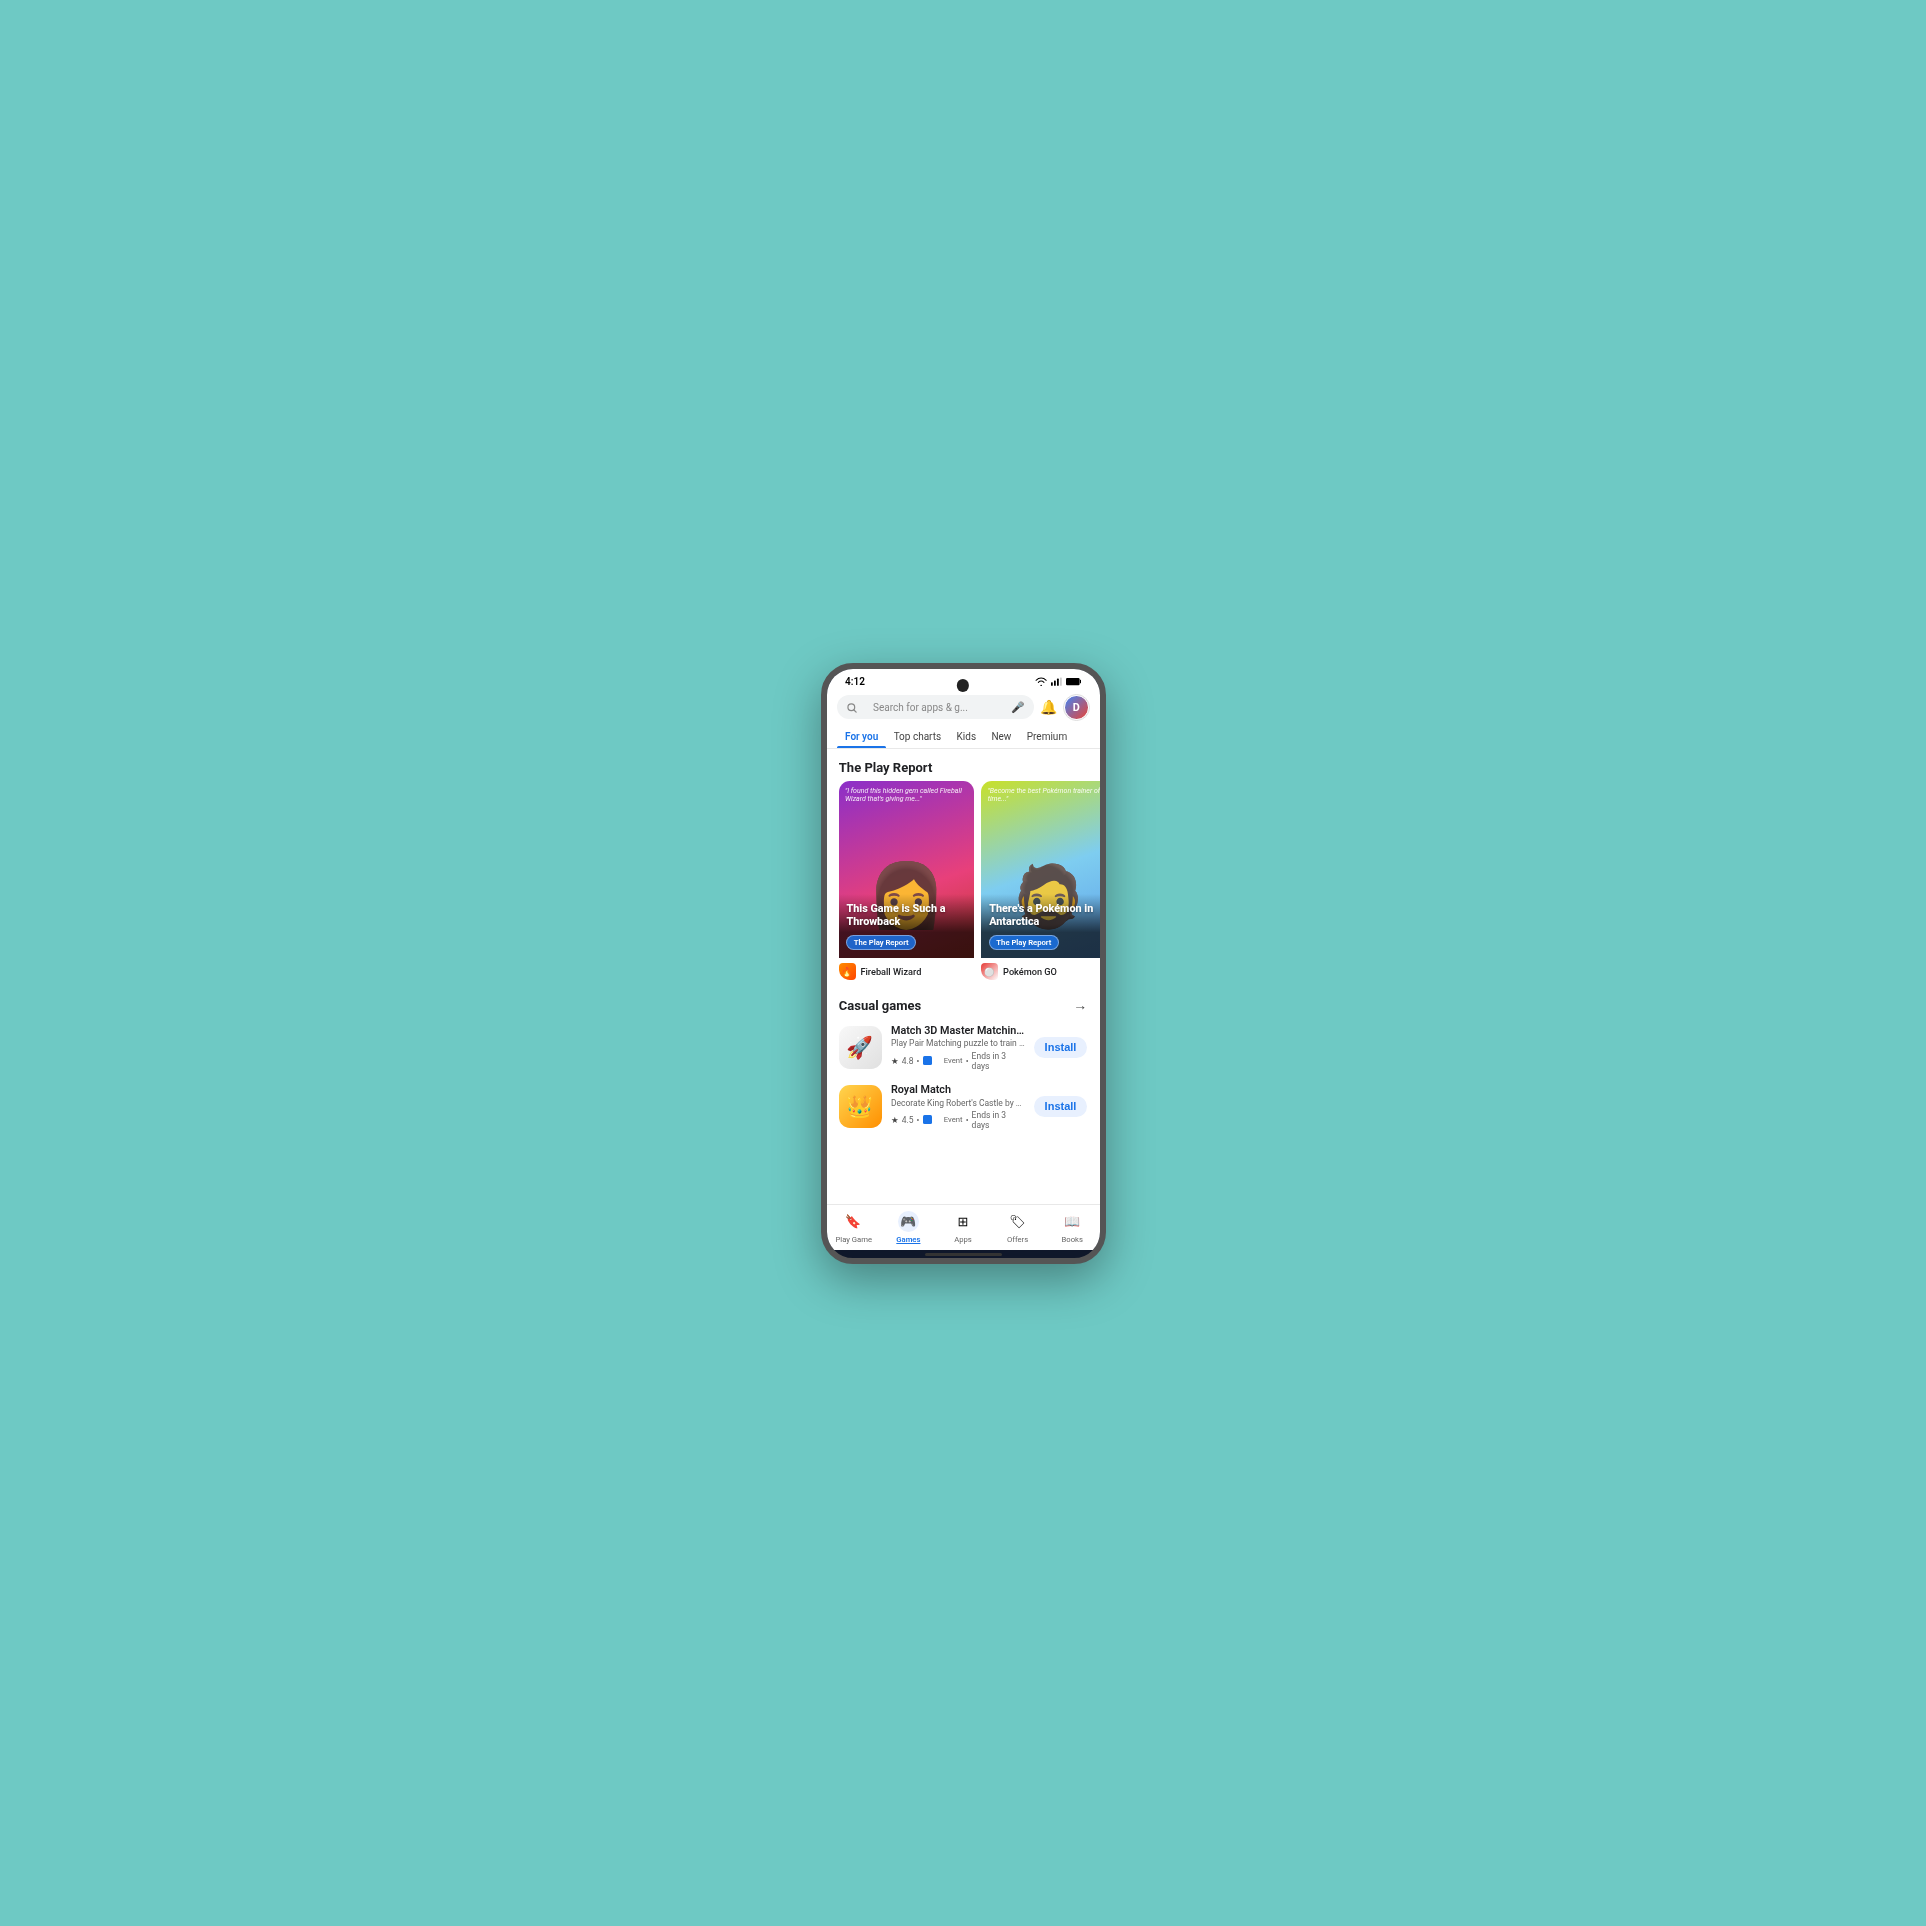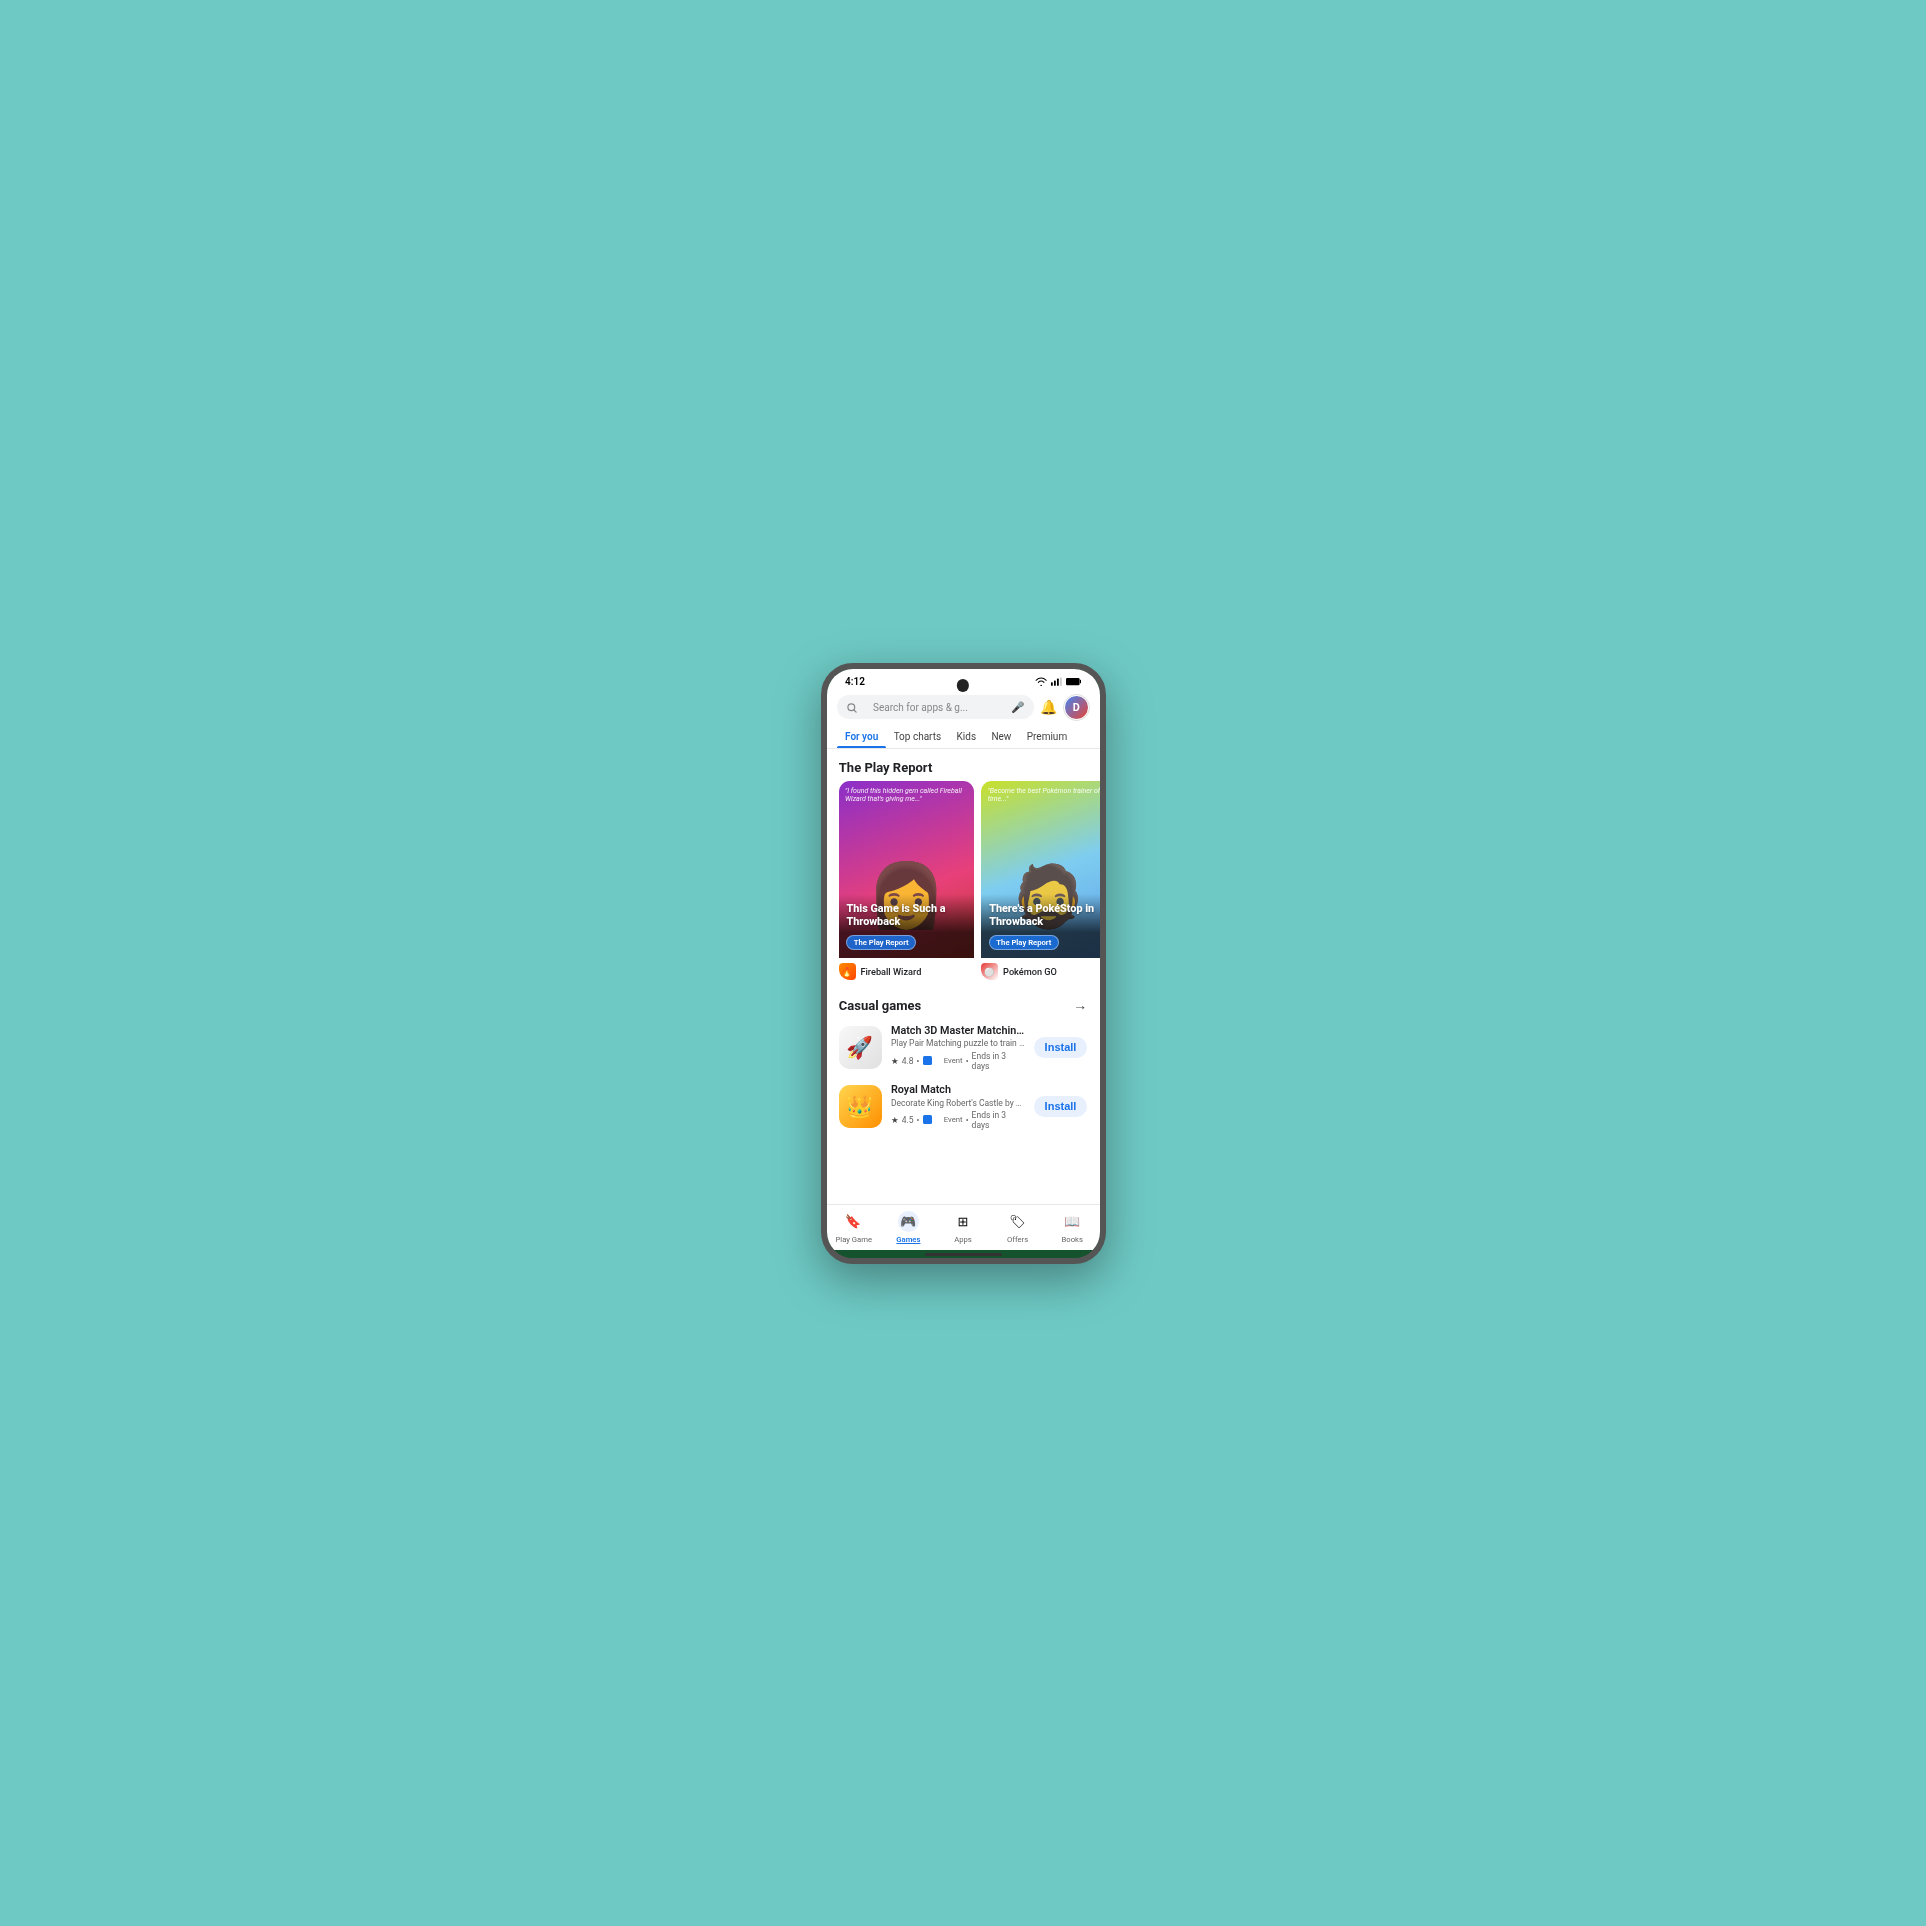--- a/index.html
+++ b/index.html
@@ -7,21 +7,21 @@
       background: #6ec9c4;
       display: flex;
       justify-content: center;
       align-items: center;
       min-height: 100vh;
       font-family: 'Roboto', Arial, sans-serif;
     }
     .phone-shell {
       width: 285px;
       height: 601px;
-      background: #14532d;
+      background: #0f172a;
       border-radius: 32px;
       border: 6.2px solid #555;
       overflow: hidden;
       position: relative;
       box-shadow: 0 15.4px 46px rgba(0,0,0,0.35);
       display: flex;
       flex-direction: column;
     }
     .status-bar {
       display: flex;
@@ -459,21 +459,21 @@
           </div>
         </div>
 
         <div>
           <div class="report-card">
             <div class="card-bg-2">
               <div class="card-top-text">"Become the best Pokémon trainer of all time..."</div>
 
               <div style="position:absolute;bottom:31px;left:50%;transform:translateX(-50%);font-size:60px;line-height:1;opacity:0.85;">🧔</div>
               <div class="card-overlay">
-                <div class="card-text">There's a PokéStop in Throwback</div>
+                <div class="card-text">There's a Pokémon in Antarctica</div>
                 <span class="card-badge">The Play Report</span>
               </div>
             </div>
             <div class="report-card-footer">
               <div class="app-icon-small app-icon-pokemon">⚪</div>
               <span class="app-name-small">Pokémon GO</span>
             </div>
           </div>
         </div>
 

